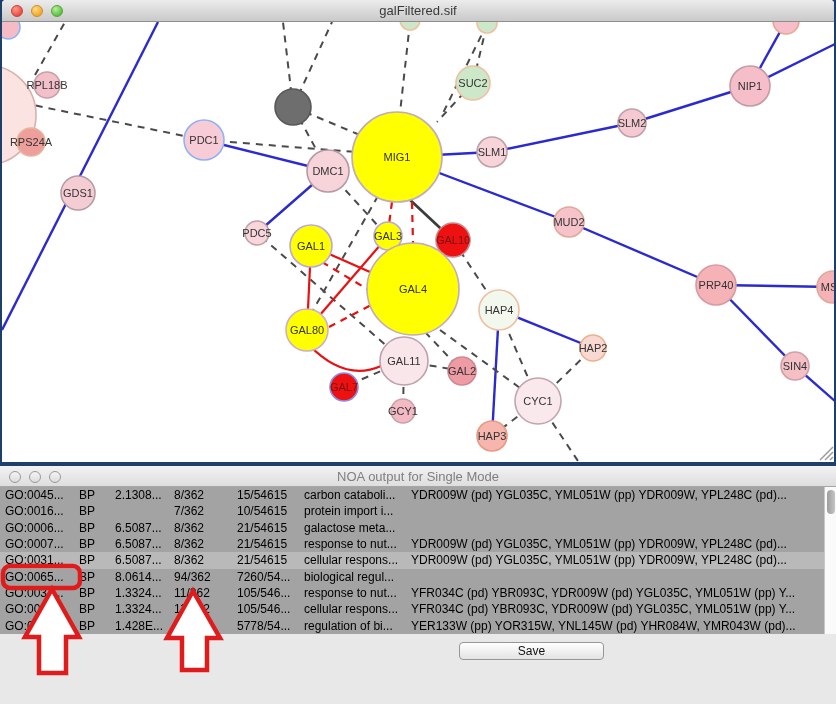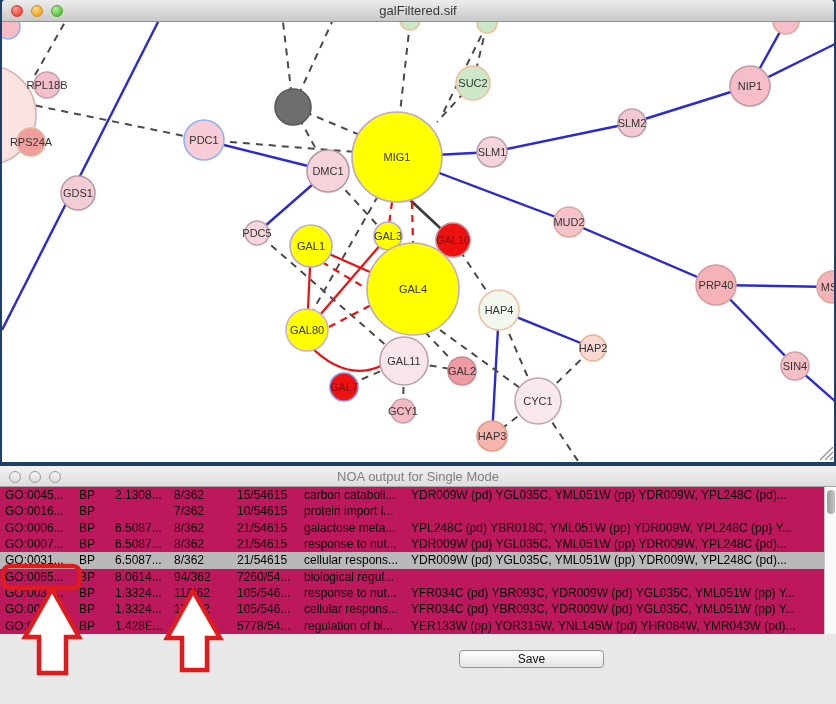--- a/index.html
+++ b/index.html
@@ -24,29 +24,29 @@
   .noa-window { position:absolute; left:0; top:466px; width:836px; height:238px; background:#e8e8e8; }
   .noa-title { height:21px; background:linear-gradient(#f2f2f2,#dedede); border-bottom:1px solid #a6a6a6;
     position:relative; display:flex; align-items:center; justify-content:center; }
   .noa-title .title { font-size:13px; color:#7f7f7f; }
   .thead { height:21px; display:flex; background:linear-gradient(#ffffff,#e2e2e2);
     border-bottom:1px solid #9e9e9e; font-size:12px; color:#1c1c1c; }
   .th { display:flex; align-items:center; justify-content:center; border-right:1px solid #b4b4b4;
     overflow:hidden; white-space:nowrap; }
   .tbody { position:relative; height:147px; background:#fff; overflow:hidden; }
   .t-row { display:flex; height:16.33px; line-height:16.3px; font-size:12px; color:#000;
-    white-space:nowrap; background:#be185d; }
+    white-space:nowrap; background:#a3a3a3; }
   .t-row.selected { background:#b9b9b9; }
   .td { overflow:hidden; white-space:nowrap; flex-shrink:0; }
   .scrollbar { position:absolute; right:0; top:0; width:12px; height:147px;
     background:#fafafa; border-left:1px solid #c8c8c8; }
   .thumb { position:absolute; left:1.5px; top:3px; width:8px; height:24px; border-radius:4px;
     background:linear-gradient(90deg,#9d9d9d,#c4c4c4); }
   .btn-panel { height:49px; position:relative; background:#e8e8e8; }
-  .mac-btn { position:absolute; top:16px; height:18px; border:1px solid #979797; border-radius:4px;
+  .mac-btn { position:absolute; top:8px; height:18px; border:1px solid #979797; border-radius:4px;
     background:linear-gradient(#ffffff,#e3e3e3); font-size:12px; color:#111; text-align:center;
     font-family:"Liberation Sans", sans-serif; cursor:default; }
 
   
   .annot { position:absolute; left:0; top:0; width:836px; height:704px; pointer-events:none; z-index:50; }
 </style>
 </head>
 <body>
 
 <div class="net-window">
@@ -214,21 +214,20 @@
         <div class="td" style="width: 69px; padding-left: 4px;">10/54615</div>
         <div class="td" style="width: 106px; padding-left: 2px;">protein import i...</div>
       </div>
       <div class="t-row">
         <div class="td" style="width: 75px; padding-left: 5px;">GO:0006...</div>
         <div class="td" style="width: 38px; padding-left: 4px;">BP</div>
         <div class="td" style="width: 57px; padding-left: 2px;">6.5087...</div>
         <div class="td" style="width: 63px; padding-left: 4px;">8/362</div>
         <div class="td" style="width: 69px; padding-left: 4px;">21/54615</div>
         <div class="td" style="width: 106px; padding-left: 2px;">galactose meta...</div>
-        <div class="td" style="flex: 1 1 0%; padding-left: 3px;">YPL248C (pd) YBR018C, YML051W (pp) YDR009W, YPL248C (pp) Y...</div>
       </div>
       <div class="t-row">
         <div class="td" style="width: 75px; padding-left: 5px;">GO:0007...</div>
         <div class="td" style="width: 38px; padding-left: 4px;">BP</div>
         <div class="td" style="width: 57px; padding-left: 2px;">6.5087...</div>
         <div class="td" style="width: 63px; padding-left: 4px;">8/362</div>
         <div class="td" style="width: 69px; padding-left: 4px;">21/54615</div>
         <div class="td" style="width: 106px; padding-left: 2px;">response to nut...</div>
         <div class="td" style="flex: 1 1 0%; padding-left: 3px;">YDR009W (pd) YGL035C, YML051W (pp) YDR009W, YPL248C (pd)...</div>
       </div>

